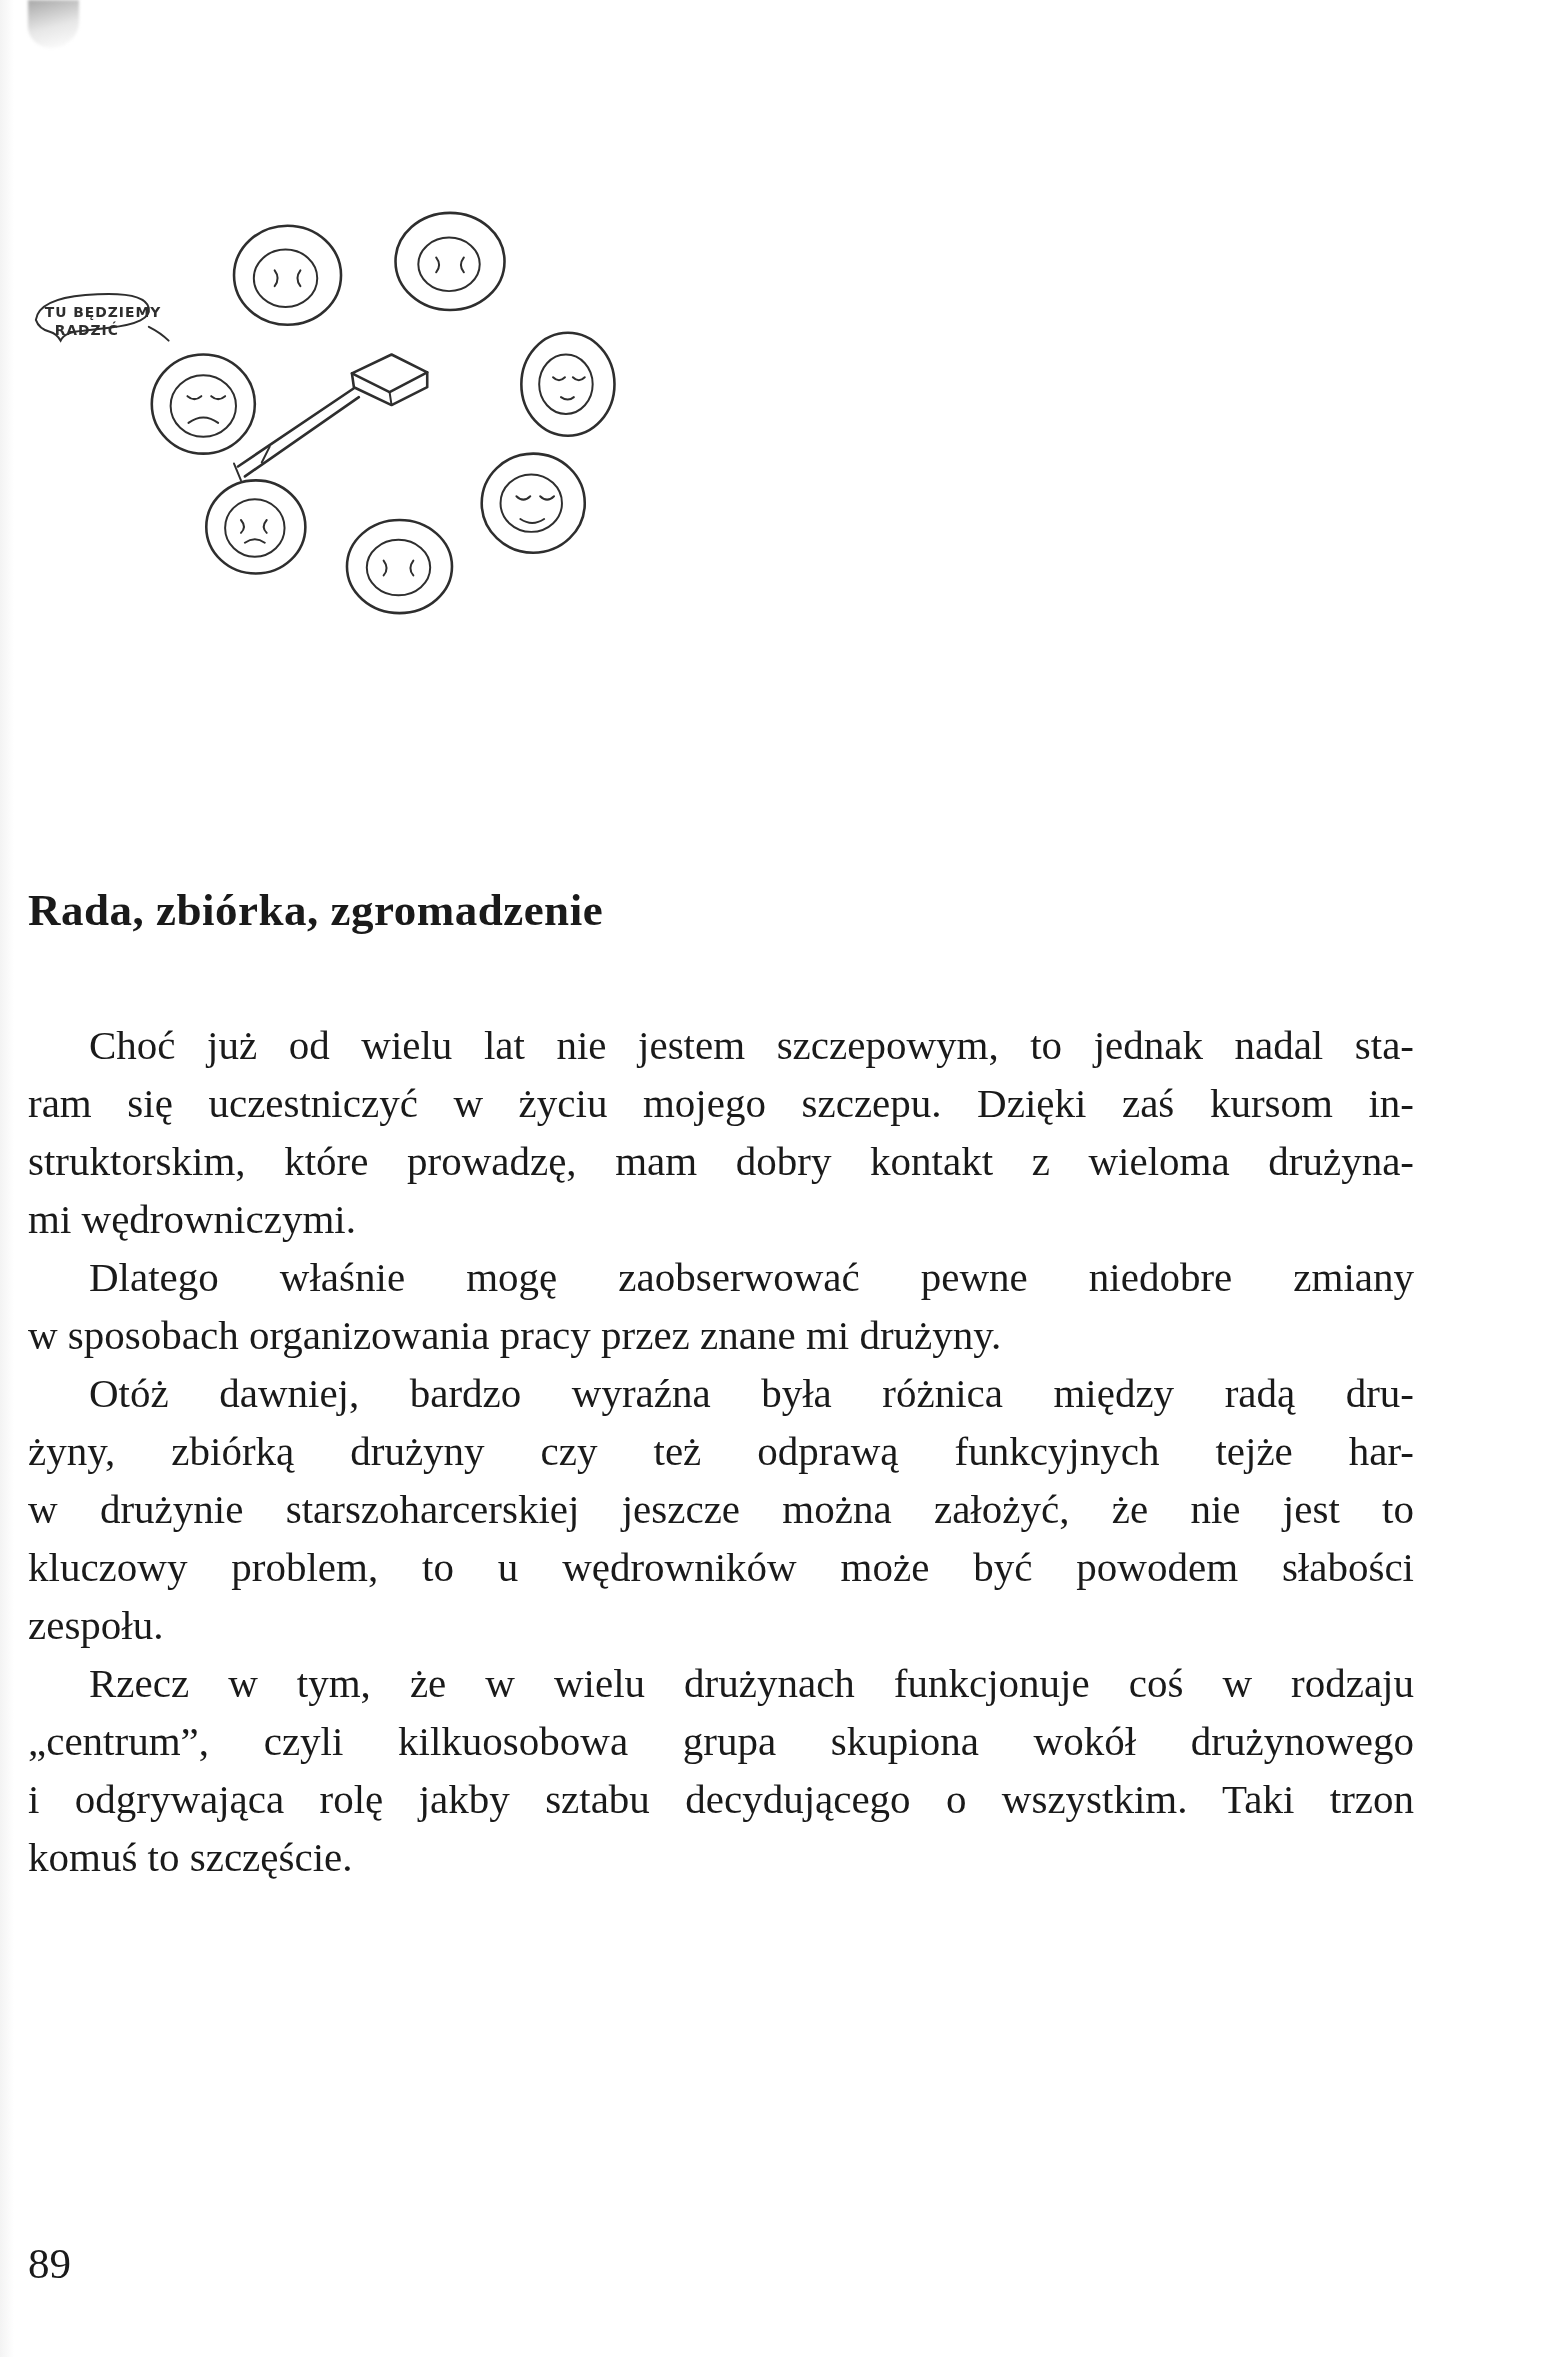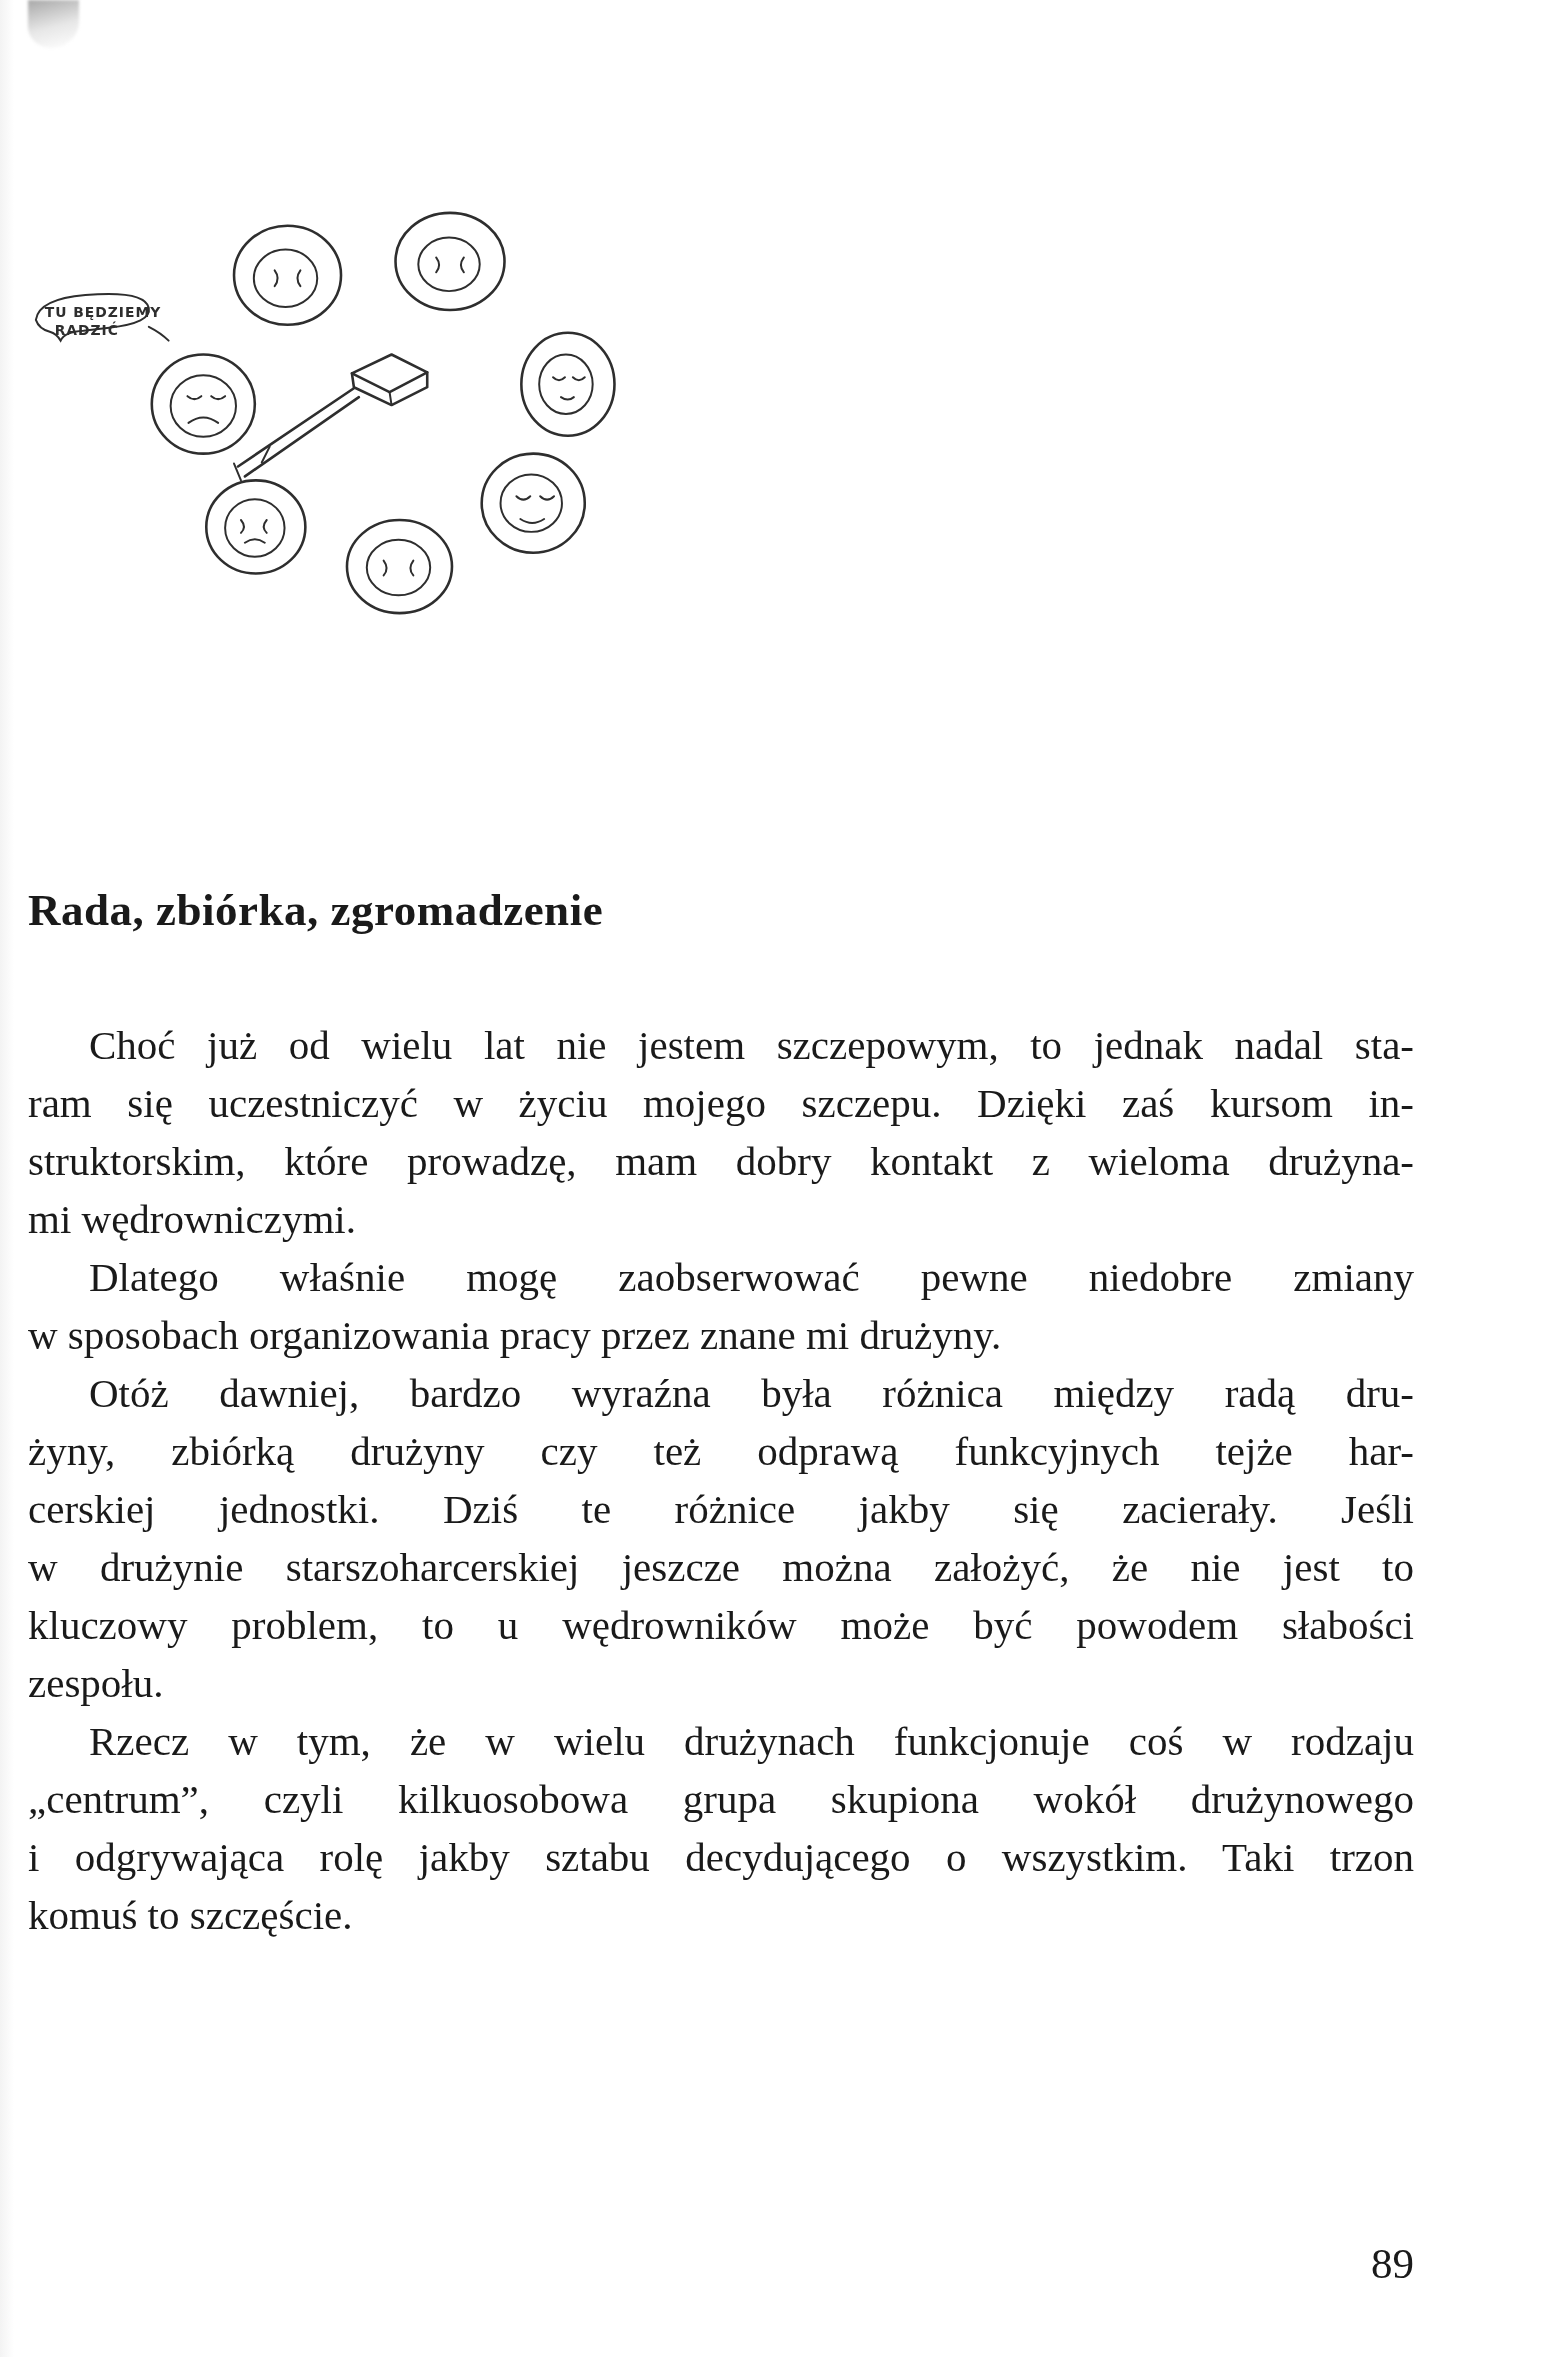--- a/index.html
+++ b/index.html
@@ -52,21 +52,21 @@
     text-align: justify;
     text-align-last: justify;
     white-space: normal;
     height: 58px;
   }
   .line.indent { text-indent: 61px; }
   .line.last { text-align-last: left; }
 
   .page-number {
     position: absolute; left: 28px; top: 2239px; width: 1386px;
-    text-align: right; font-size: 43px;
+    font-size: 43px;
   }
 </style>
 </head>
 <body>
 
 <div class="corner-smudge"></div>
 <div class="edge-tone"></div>
 
 <div class="illustration">
   <svg viewBox="0 0 650 470" aria-hidden="true">
@@ -152,21 +152,20 @@
         <div class="line">struktorskim, które prowadzę, mam dobry kontakt z wieloma drużyna-</div>
         <div class="line last">mi wędrowniczymi.</div>
       </div>
       <div class="paragraph">
         <div class="line indent">Dlatego właśnie mogę zaobserwować pewne niedobre zmiany</div>
         <div class="line last">w sposobach organizowania pracy przez znane mi drużyny.</div>
       </div>
       <div class="paragraph">
         <div class="line indent">Otóż dawniej, bardzo wyraźna była różnica między radą dru-</div>
         <div class="line">żyny, zbiórką drużyny czy też odprawą funkcyjnych tejże har-</div>
-        <div class="line">cerskiej jednostki. Dziś te różnice jakby się zacierały. Jeśli</div>
         <div class="line">w drużynie starszoharcerskiej jeszcze można założyć, że nie jest to</div>
         <div class="line">kluczowy problem, to u wędrowników może być powodem słabości</div>
         <div class="line last">zespołu.</div>
       </div>
       <div class="paragraph">
         <div class="line indent">Rzecz w tym, że w wielu drużynach funkcjonuje coś w rodzaju</div>
         <div class="line">„centrum”, czyli kilkuosobowa grupa skupiona wokół drużynowego</div>
         <div class="line">i odgrywająca rolę jakby sztabu decydującego o wszystkim. Taki trzon</div>
         <div class="line last">komuś to szczęście.</div>
       </div>

